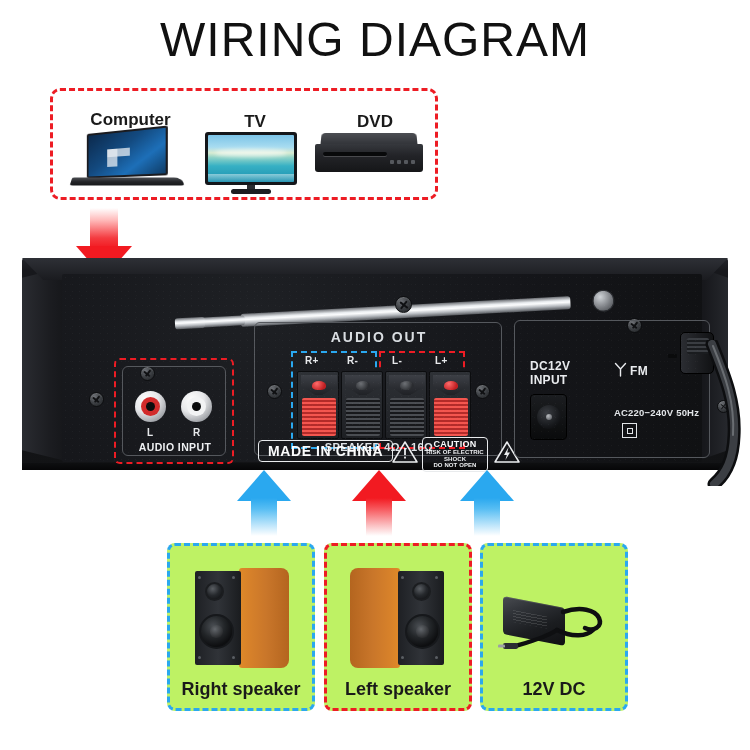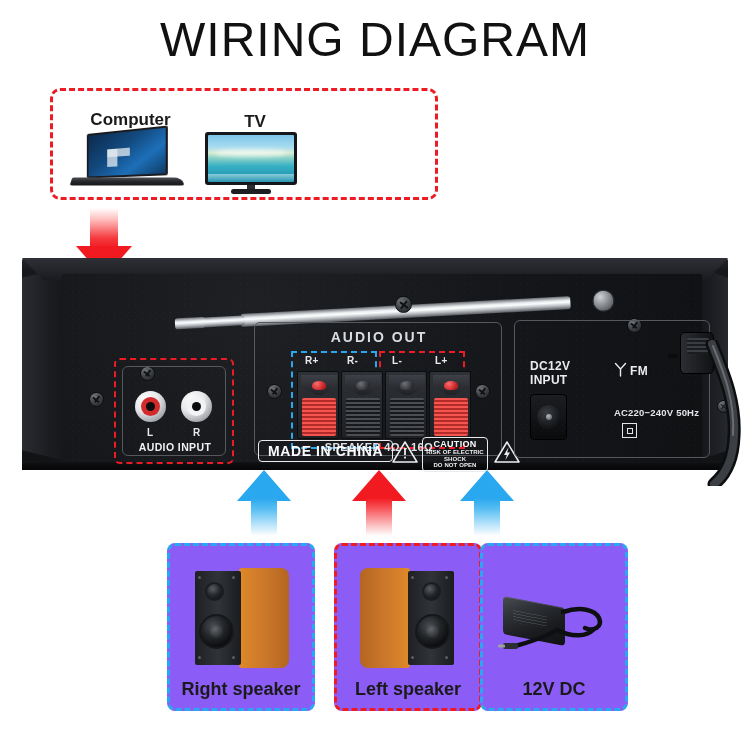--- a/index.html
+++ b/index.html
@@ -491,32 +491,32 @@
     position:absolute; left: -6px; top: 22px;
     width: 9px; height: 4px; background:#0a0b0c; border-radius:1px;
   }
 
   
   .out-box {
     position: absolute;
     top: 543px;
     width: 148px; height: 168px;
     border-radius: 8px;
-    background: #8b5cf6;
+    background: #bef264;
   }
   .out-box.blue { border: 3px dashed #2aa8ef; }
   .out-box.red  { border: 3px dashed #ed1c24; }
   .out-label {
     position: absolute; left: 0; bottom: 8px; width: 100%;
     text-align:center;
     font-size: 18px; font-weight: bold; color: #1a1a1a;
     white-space: nowrap;
   }
   #box-right-speaker { left: 167px; }
-  #box-left-speaker  { left: 334px; }
+  #box-left-speaker  { left: 324px; }
   #box-dc-adapter    { left: 480px; }
 
   
   .spk { position:absolute; left:50%; top: 22px; transform: translateX(-50%); width: 104px; height: 100px; }
   .spk .front {
     position:absolute; width: 46px; height: 94px;
     background: linear-gradient(to right,#1e2024 0%, #303338 50%, #1a1c1f 100%);
     border-radius: 2px;
   }
   .spk .side {
@@ -604,20 +604,37 @@
   <div class="source-item" id="source-computer">
     <div class="source-label">Computer</div>
     <div class="source-art">
       <div class="laptop">
         <div class="screen"></div>
         <div class="base"></div>
       </div>
     </div>
   </div>
 
+  <div class="source-item" id="source-dvd">
+    <div class="source-label">DVD</div>
+    <div class="source-art">
+      <div class="dvd">
+        <div class="top"></div>
+        <div class="body">
+          <div class="slot"></div>
+          <div class="btns">
+              <i></i>
+              <i></i>
+              <i></i>
+              <i></i>
+            </div>
+        </div>
+      </div>
+    </div>
+  </div>
 </div>
 
 <div class="arrow-down" id="arrow-sources-to-amp">
   <div class="shaft"></div>
   <div class="head"></div>
 </div>
 
 <div id="amplifier">
   <div class="amp-chassis"></div>
   <div class="amp-left-face"></div>

